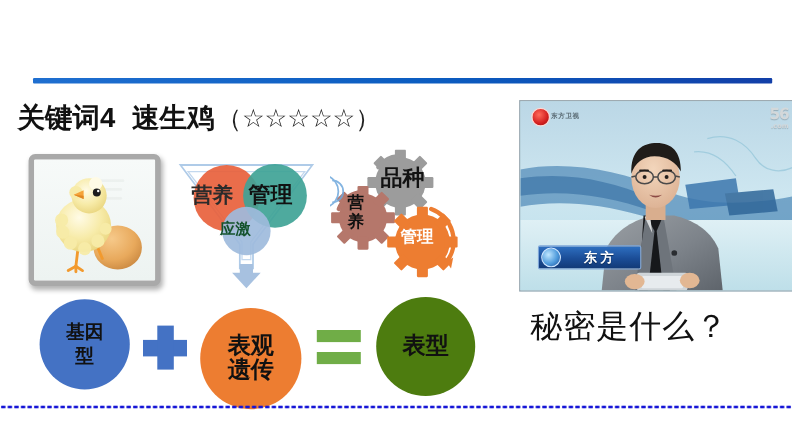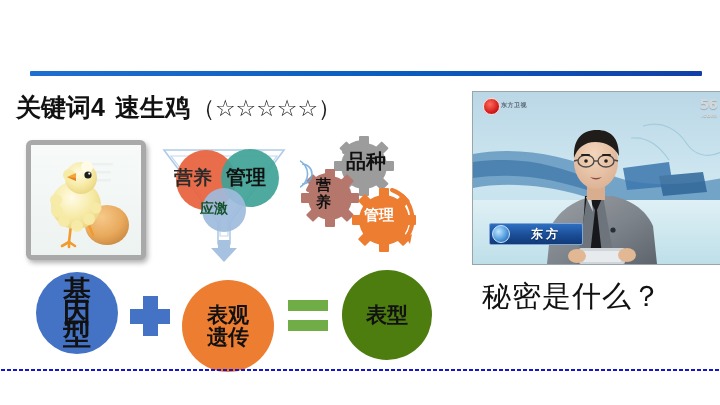--- a/index.html
+++ b/index.html
@@ -29,21 +29,21 @@
     border-radius:1px;
   }
 
   
   .keyword-line{
     position:absolute;left:16px;top:92px;
     font-size:25px;font-weight:bold;color:#111;
     white-space:nowrap;line-height:30px;
   }
   .kw-label{letter-spacing:0px;margin-top:24px;}
-  .kw-word{margin-left:10px;}
+  .kw-word{margin-left:15px;}
   .kw-stars{font-weight:normal;font-size:23px;margin-left:2px;color:#222;}
 
   
   .chick-frame{
     position:absolute;left:26px;top:140px;width:110px;height:110px;
     border:5px solid #A9A9A9;
     border-radius:6px;
     box-shadow:2px 3px 5px rgba(0,0,0,.30);
     background:#F4F7F6;
     overflow:hidden;
@@ -105,21 +105,21 @@
     position:absolute;left:28px;top:9px;font-size:6px;color:#5a6b74;font-weight:bold;letter-spacing:.5px;
   }
 
   
   .circle{
     position:absolute;border-radius:50%;
     display:flex;align-items:center;justify-content:center;
     text-align:center;color:#111;font-weight:bold;
     line-height:22px;
   }
-  .c-geno{left:36px;top:272px;width:82px;height:82px;background:#4472C4;font-size:28px;}
+  .c-geno{left:36px;top:272px;width:82px;height:82px;background:#4472C4;font-size:17px;}
   .c-epi{left:182px;top:280px;width:92px;height:92px;background:#ED7D31;font-size:21px;}
   .c-pheno{left:342px;top:270px;width:90px;height:90px;background:#4d7c0f;font-size:21px;}
 
   .plus{position:absolute;left:130px;top:296px;width:40px;height:40px;}
   .plus i{position:absolute;background:#4472C4;display:block;}
   .plus i.h{left:0;top:13px;width:40px;height:15px;}
   .plus i.v{left:13px;top:0;width:15px;height:40px;}
 
   .equals{position:absolute;left:288px;top:300px;width:40px;height:32px;}
   .equals i{position:absolute;left:0;width:40px;height:11px;background:#70AD47;display:block;}

